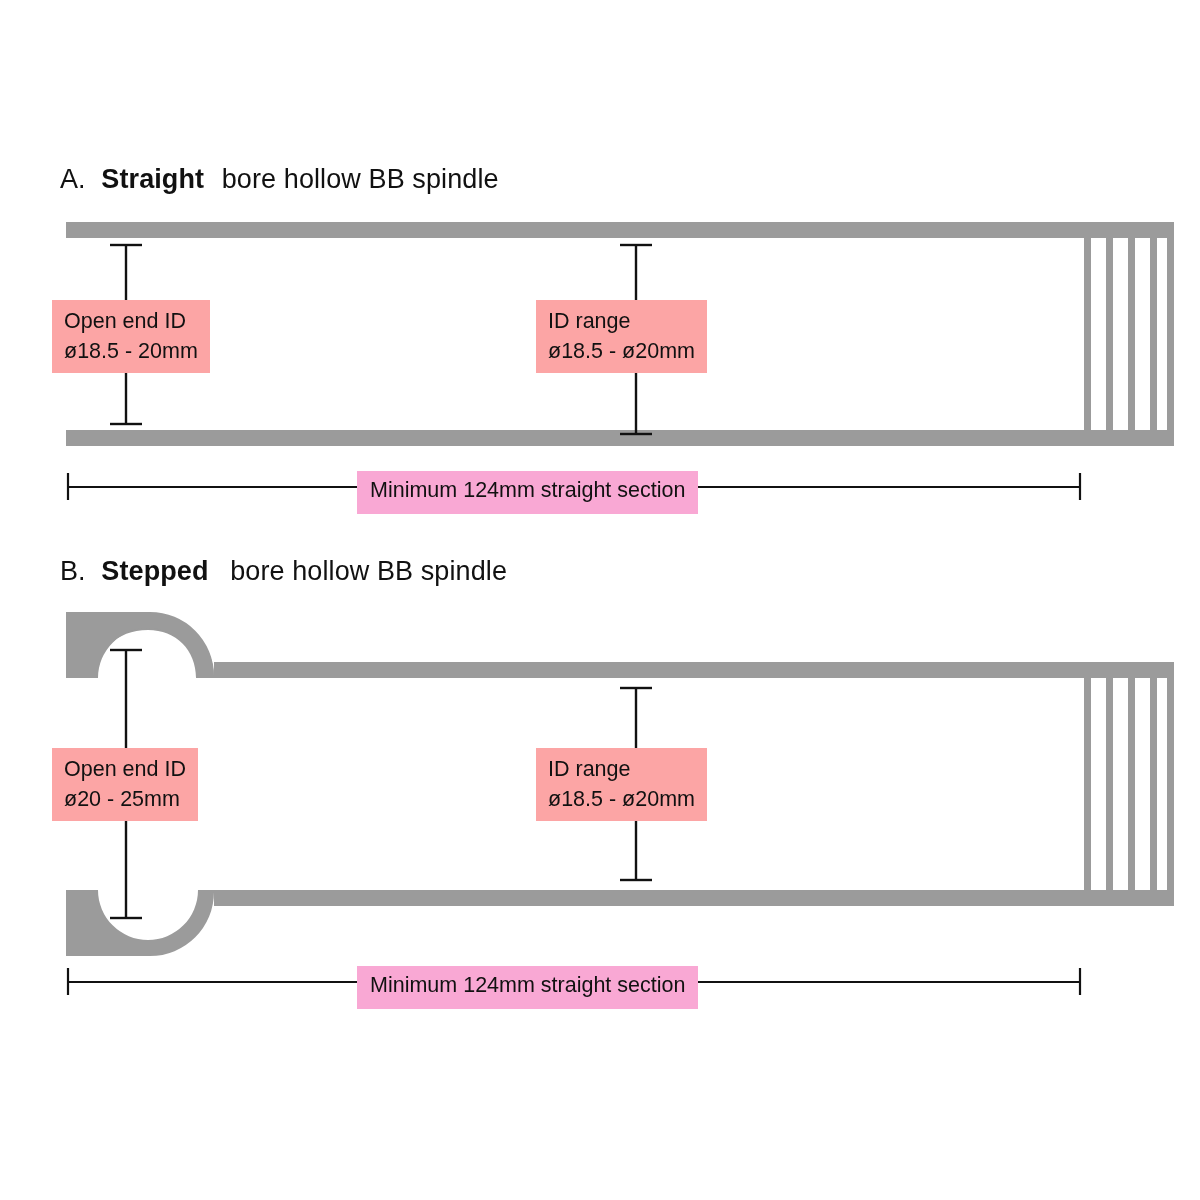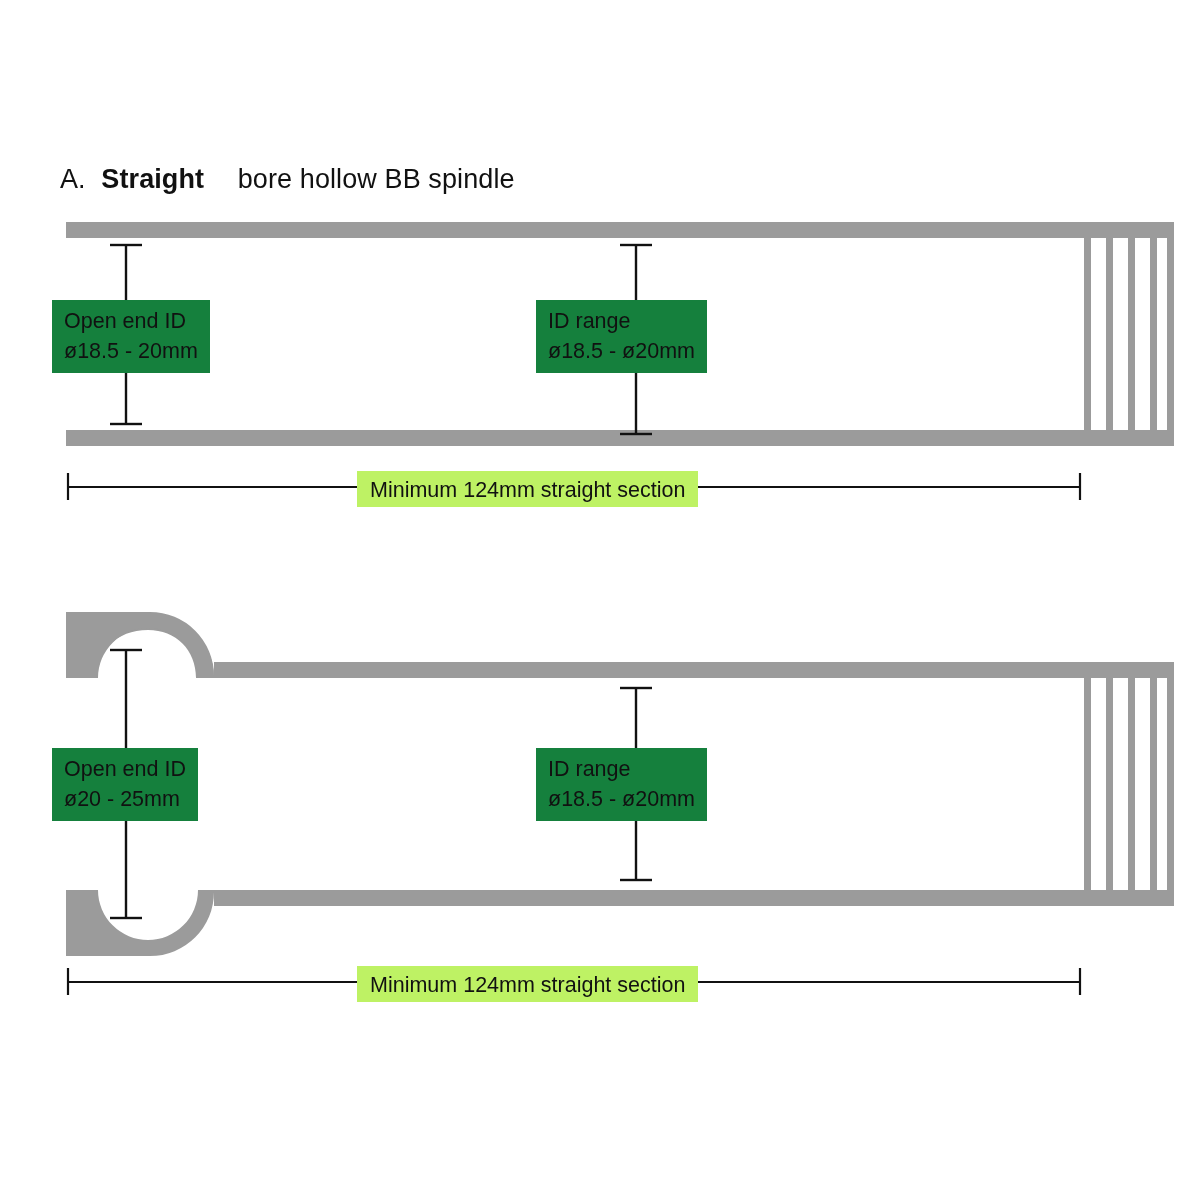--- a/index.html
+++ b/index.html
@@ -33,39 +33,39 @@
     letter-spacing: 0.1px;
     white-space: nowrap;
     color: #111111;
   }
   .heading .letter { font-weight: 400; }
   .heading .kind { font-weight: 700; }
   .heading .rest { font-weight: 400; margin-left: 6px; }
 
   .callout {
     position: absolute;
-    background: #15803d;
+    background: #fca5a5;
     color: #111111;
     font-size: 21.5px;
     line-height: 30px;
     padding: 6px 12px 7px 12px;
     white-space: nowrap;
     text-align: left;
   }
   .callout.centered { text-align: left; }
   .callout .l1 { display: block; }
   .callout .l2 { display: block; }
 
   .dimlabel {
     position: absolute;
-    background: #bef264;
+    background: #f9a8d4;
     color: #111111;
     font-size: 21.5px;
     line-height: 28px;
-    padding: 5px 13px 3px 13px;
+    padding: 5px 13px 10px 13px;
     white-space: nowrap;
   }
 </style>
 </head>
 <body>
 
 <div class="stage">
 
   <svg class="diagram" viewBox="0 0 1200 1200">
 
@@ -178,36 +178,41 @@
 
     <g stroke="#111111" stroke-width="2.2" fill="none">
       <line x1="68" y1="968" x2="68" y2="995"></line>
       <line x1="1080" y1="968" x2="1080" y2="995"></line>
       <line x1="68" y1="982" x2="1080" y2="982"></line>
     </g>
   </svg>
 
   <div class="heading" style="left:60px; top:164px;">
     <span class="letter" style="margin-right: 8px;">A.</span>
-    <span class="kind" style="margin-right: 20px;">Straight</span>
+    <span class="kind" style="margin-right: 4px;">Straight</span>
     <span class="rest" style="margin-right: 8px;">bore hollow BB spindle</span>
   </div>
 
   <div class="callout" style="left:52px; top:300px;">
     <span class="l1">Open end ID</span>
     <span class="l2">ø18.5 - 20mm</span>
   </div>
 
   <div class="callout centered" style="left:536px; top:300px;">
     <span class="l1">ID range</span>
     <span class="l2">ø18.5 - ø20mm</span>
   </div>
 
   <div class="dimlabel" style="left:357px; top:471px;">Minimum 124mm straight section</div>
 
+  <div class="heading" style="left:60px; top:556px;">
+    <span class="letter" style="margin-right: 8px;">B.</span>
+    <span class="kind" style="margin-right: 8px;">Stepped</span>
+    <span class="rest" style="margin-right: 8px;">bore hollow BB spindle</span>
+  </div>
 
   <div class="callout" style="left:52px; top:748px;">
     <span class="l1">Open end ID</span>
     <span class="l2">ø20 - 25mm</span>
   </div>
 
   <div class="callout centered" style="left:536px; top:748px;">
     <span class="l1">ID range</span>
     <span class="l2">ø18.5 - ø20mm</span>
   </div>

